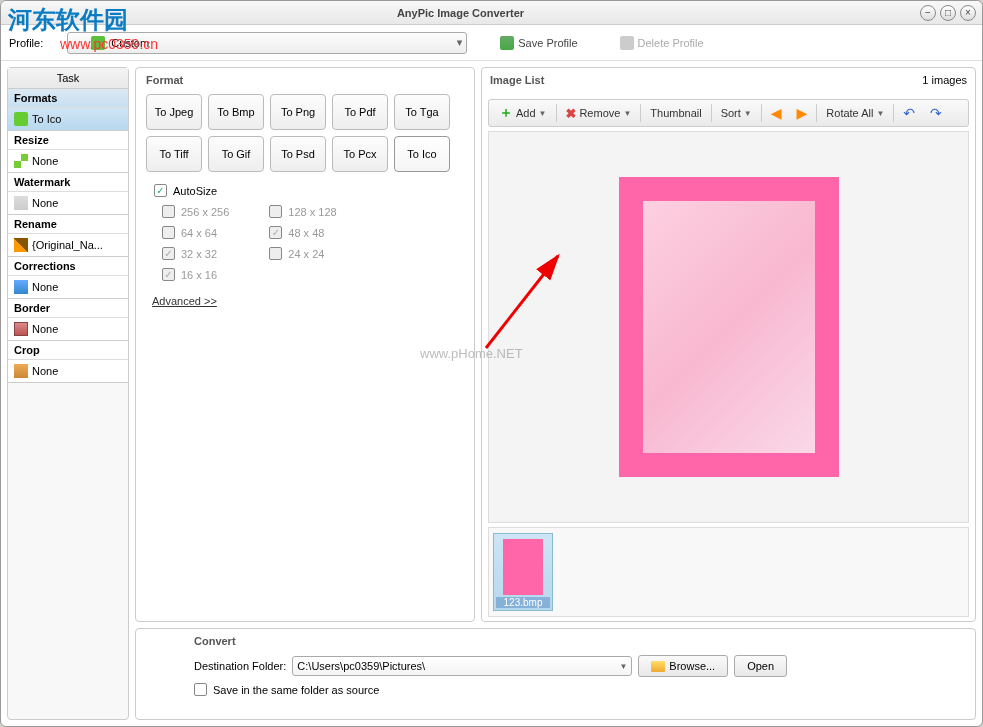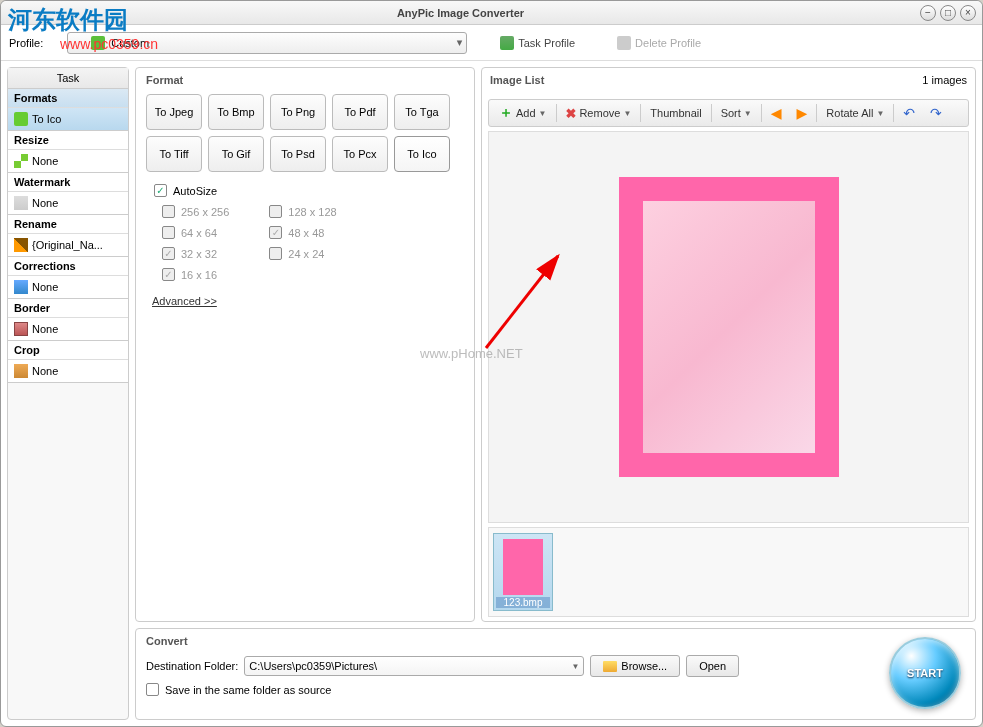--- a/index.html
+++ b/index.html
@@ -75,21 +75,21 @@
 .preview-img { width: 220px; height: 300px; background: #f6a; border: 12px solid #f6a; position: relative; }
 .preview-inner { position: absolute; inset: 12px; background: linear-gradient(135deg,#fdd0e0,#f8b8d0,#fad8e8); }
 .preview-caption { margin-top: 4px; color: #444; }
 
 .thumbs { height: 90px; margin-top: 4px; border: 1px solid #ddd; background: #f8f8f8; display: flex; align-items: center; padding: 4px; overflow-x: auto; }
 .thumb { width: 60px; height: 78px; background: linear-gradient(#cde5f5,#b5d8ee); border: 1px solid #8bc; display: flex; flex-direction: column; align-items: center; justify-content: flex-end; padding: 2px; }
 .thumb-img { width: 40px; height: 56px; background: #f6a; margin-bottom: 2px; }
 .thumb-label { font-size: 10px; color: #fff; background: rgba(100,150,200,0.6); width: 100%; text-align: center; }
 
 .convert-panel { height: 92px; border: 1px solid #ccc; border-radius: 4px; background: #fff; padding: 6px 10px; display: flex; align-items: flex-start; position: relative; }
-.conv-left { flex: 1; }
+.conv-left { flex: 1; margin-left: 48px; }
 .conv-row { display: flex; align-items: center; gap: 6px; margin-top: 6px; }
 .path-input { width: 340px; height: 20px; border: 1px solid #aaa; border-radius: 3px; padding: 0 4px; background: linear-gradient(#fff,#f4f4f4); display: flex; align-items: center; position: relative; }
 .path-input .arrow { position: absolute; right: 4px; color: #666; font-size: 8px; }
 .std-btn { height: 22px; padding: 0 12px; border: 1px solid #aaa; border-radius: 3px; background: linear-gradient(#fafafa,#e8e8e8); cursor: pointer; display: flex; align-items: center; gap: 4px; }
 .folder-ico { width: 14px; height: 11px; background: linear-gradient(#fd6,#ea3); border-radius: 1px; display: inline-block; }
 
 .start-btn { position: absolute; right: 14px; top: 8px; width: 72px; height: 72px; border-radius: 50%; background: radial-gradient(circle at 30% 25%, #fff, #6cf 35%, #08b 70%, #046); border: 2px solid #9cd; display: flex; align-items: center; justify-content: center; color: #fff; font-weight: bold; font-size: 14px; text-shadow: 0 1px 2px #024; cursor: pointer; box-shadow: 0 2px 6px rgba(0,0,0,0.3), inset 0 2px 6px rgba(255,255,255,0.6); }
 
 .footer { height: 22px; border-top: 1px solid #ddd; display: flex; justify-content: space-between; align-items: center; padding: 0 10px; background: #fafafa; border-radius: 0 0 6px 6px; }
 .footer a { color: #333; text-decoration: underline; cursor: pointer; }
@@ -116,21 +116,21 @@
 
   <div class="profile-bar">
     <span>Profile:</span>
     <div class="profile-select">
       <span class="ico"></span>
       <span>Custom</span>
       <span class="arrow">▾</span>
     </div>
     <button class="tool-btn">
       <span class="save-ico"></span>
-      <span>Task Profile</span>
+      <span>Save Profile</span>
     </button>
     <button class="tool-btn disabled">
       <span class="del-ico"></span>
       <span>Delete Profile</span>
     </button>
   </div>
 
   <div class="main">
     <div class="task-panel">
       <div class="task-header">Task</div>
@@ -327,23 +327,20 @@
               </button>
             <button class="std-btn">
                 <span>Open</span>
               </button>
           </div>
           <div class="conv-row">
             <span class="chk"></span>
             <span>Save in the same folder as source</span>
           </div>
         </div>
-        <div class="start-btn">
-            <span>START</span>
-          </div>
       </div>
     </div>
   </div>
 
 </div>
 
 <div class="watermark-logo">河东软件园</div>
 <div class="watermark-url">www.pc0359.cn</div>
 <div class="watermark-center">www.pHome.NET</div>
 

